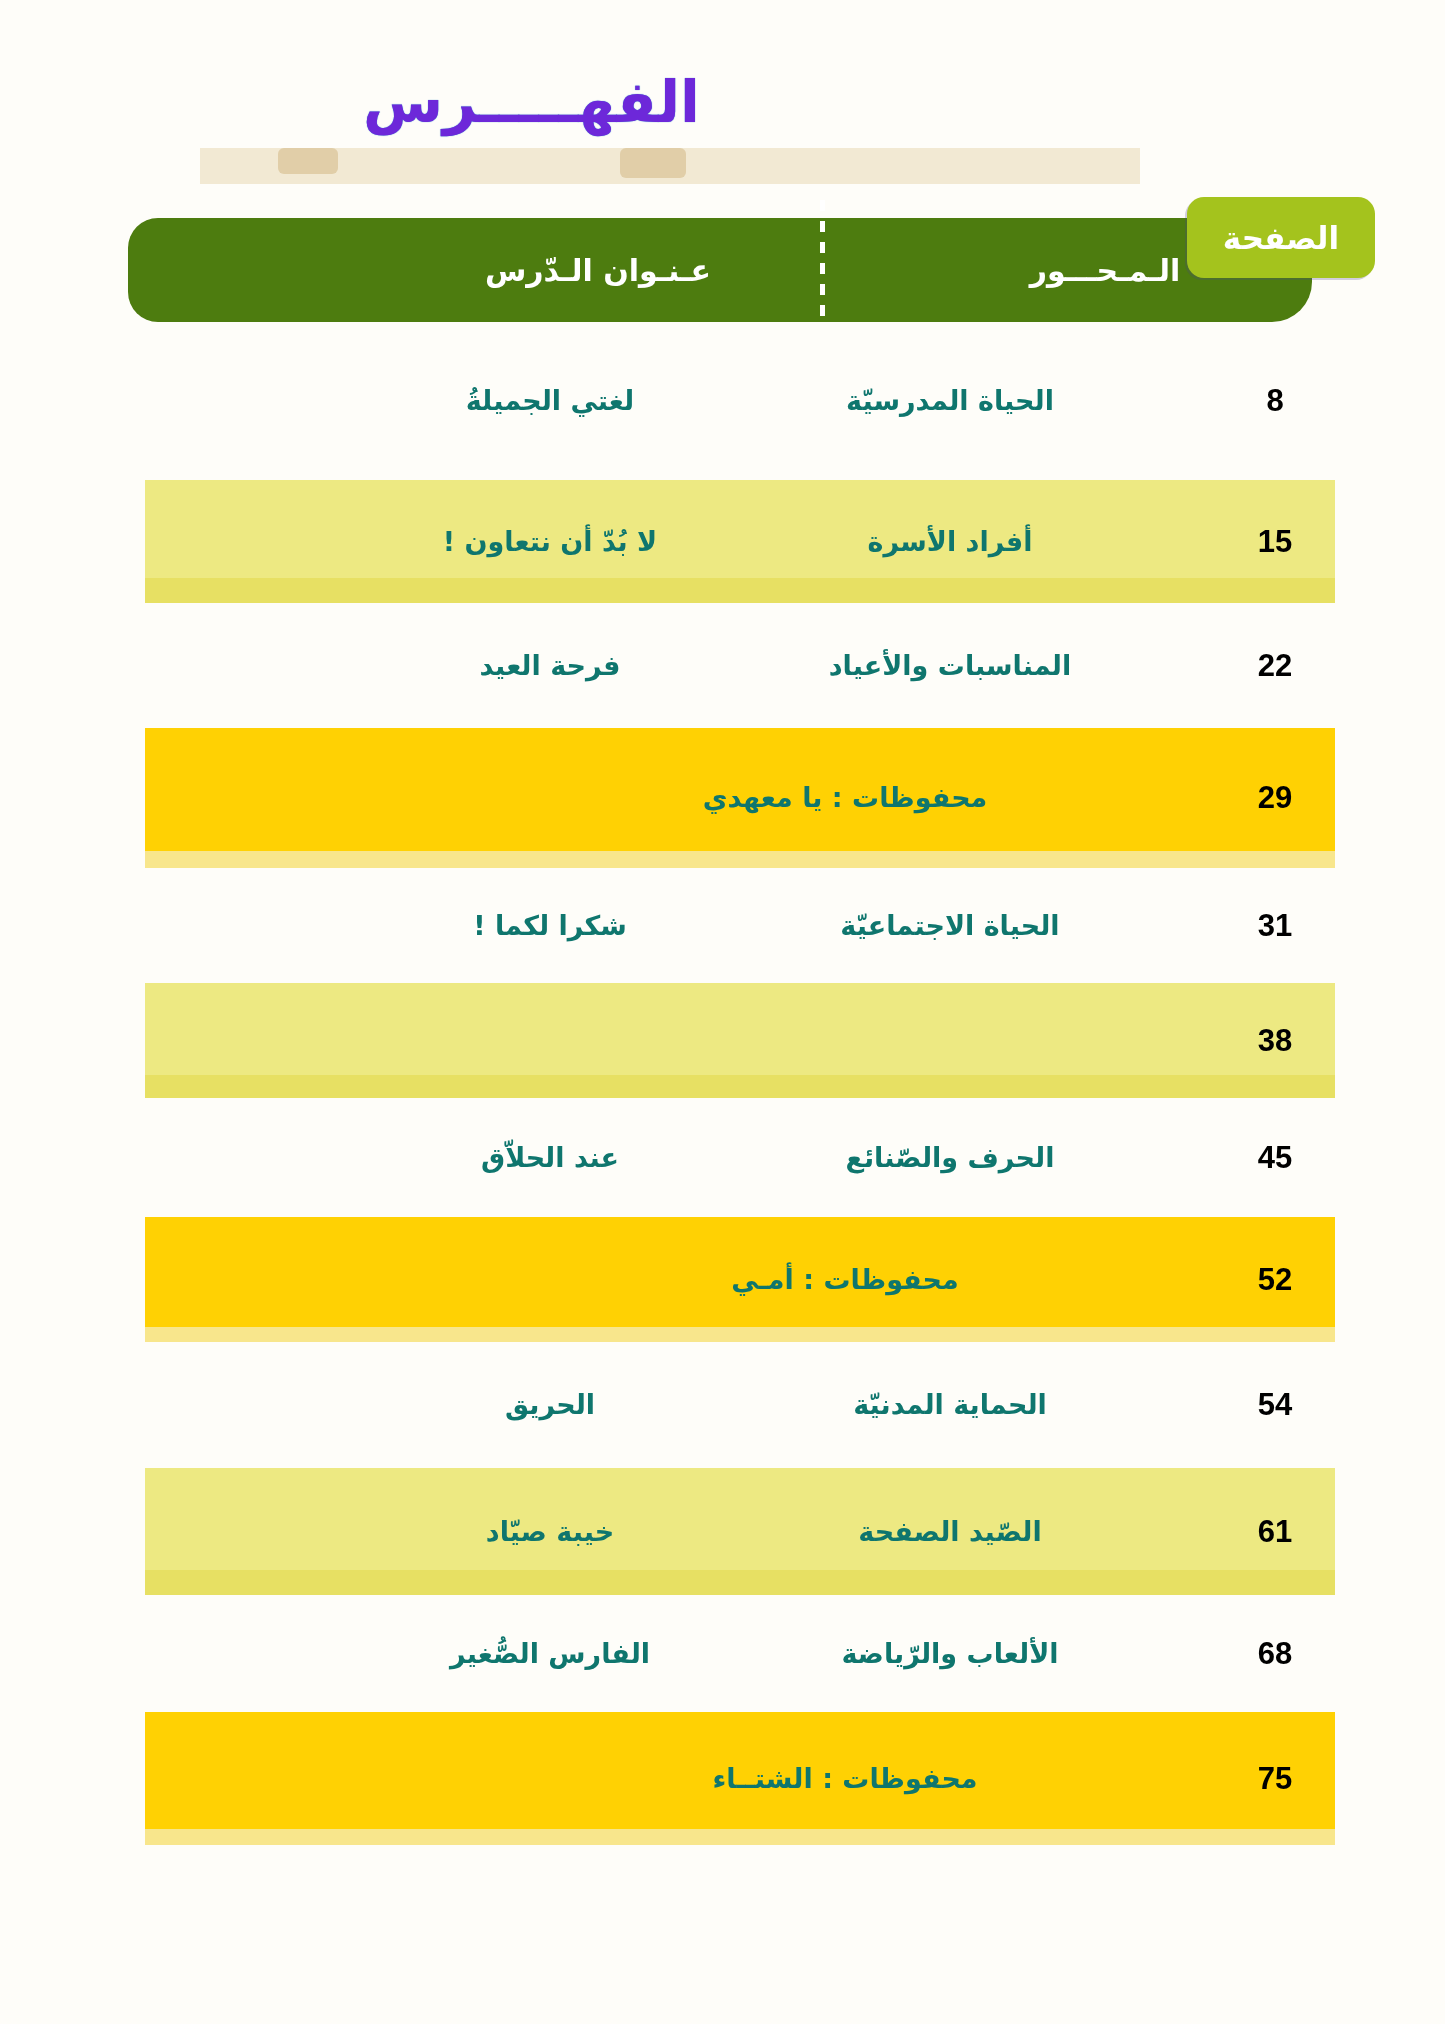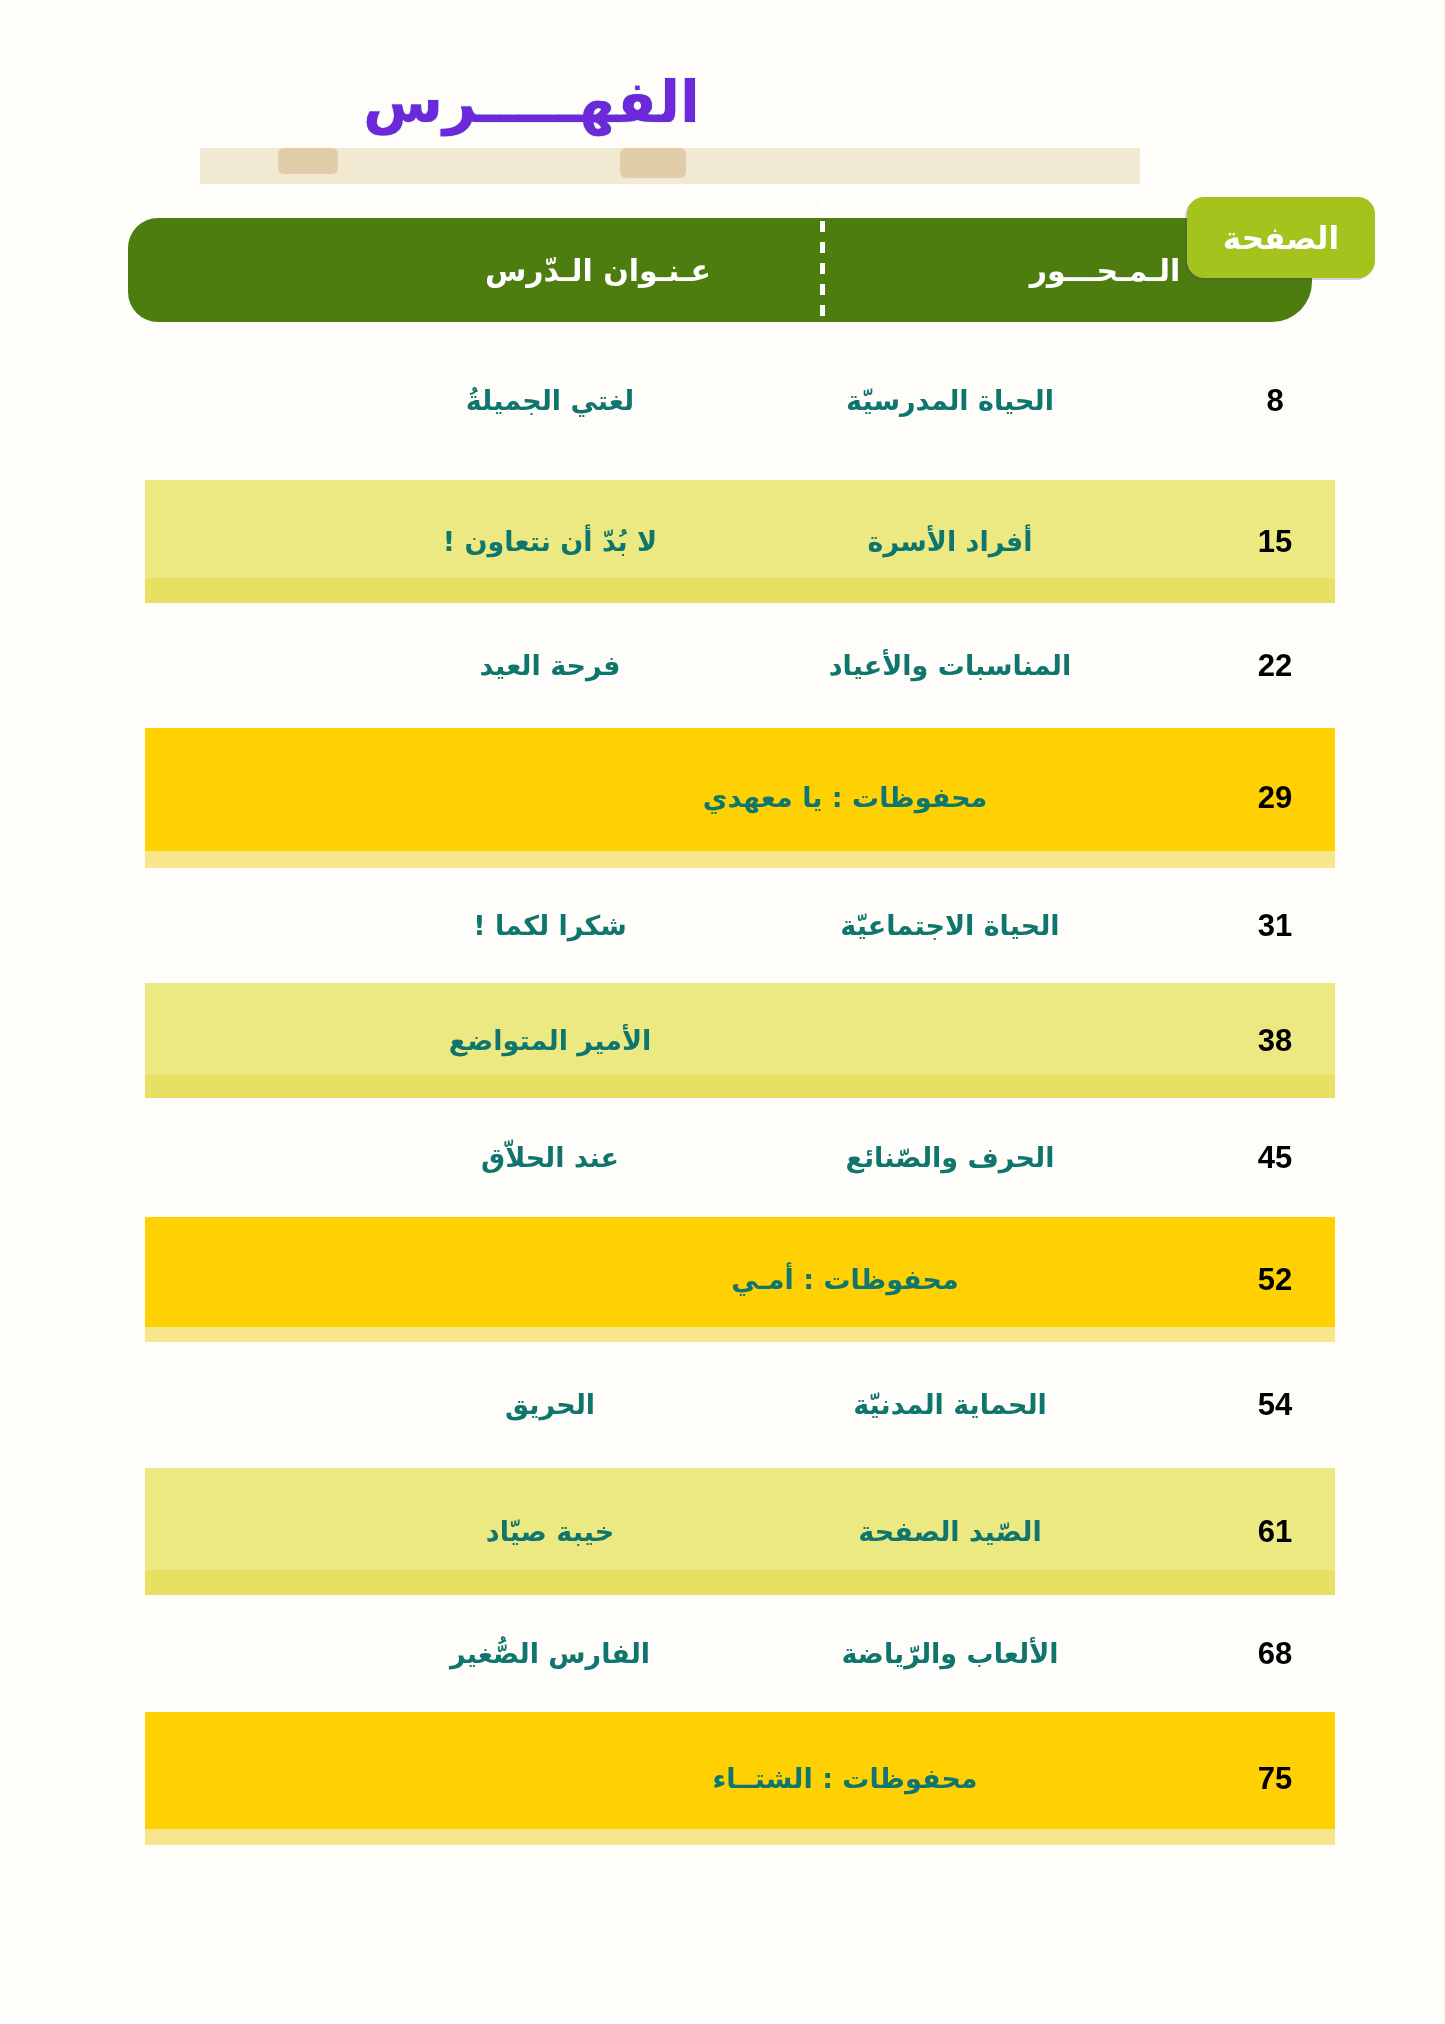--- a/index.html
+++ b/index.html
@@ -128,21 +128,20 @@
       <div class="toc-row" style="height: 115px;">
     <div class="band band-white"></div>
     <div class="cell num">31</div>
     <div class="cell axis">الحياة الاجتماعيّة</div>
     <div class="cell lesson">شكرا لكما !</div>
 
   </div>
       <div class="toc-row" style="height: 115px;">
     <div class="band band-light"></div>
     <div class="cell num">38</div>
-    <div class="cell lesson">الأمير المتواضع</div>
 
   </div>
       <div class="toc-row" style="height: 119px;">
     <div class="band band-white"></div>
     <div class="cell num">45</div>
     <div class="cell axis">الحرف والصّنائع</div>
     <div class="cell lesson">عند الحلاّق</div>
 
   </div>
       <div class="toc-row mem-row" style="height: 125px;">

